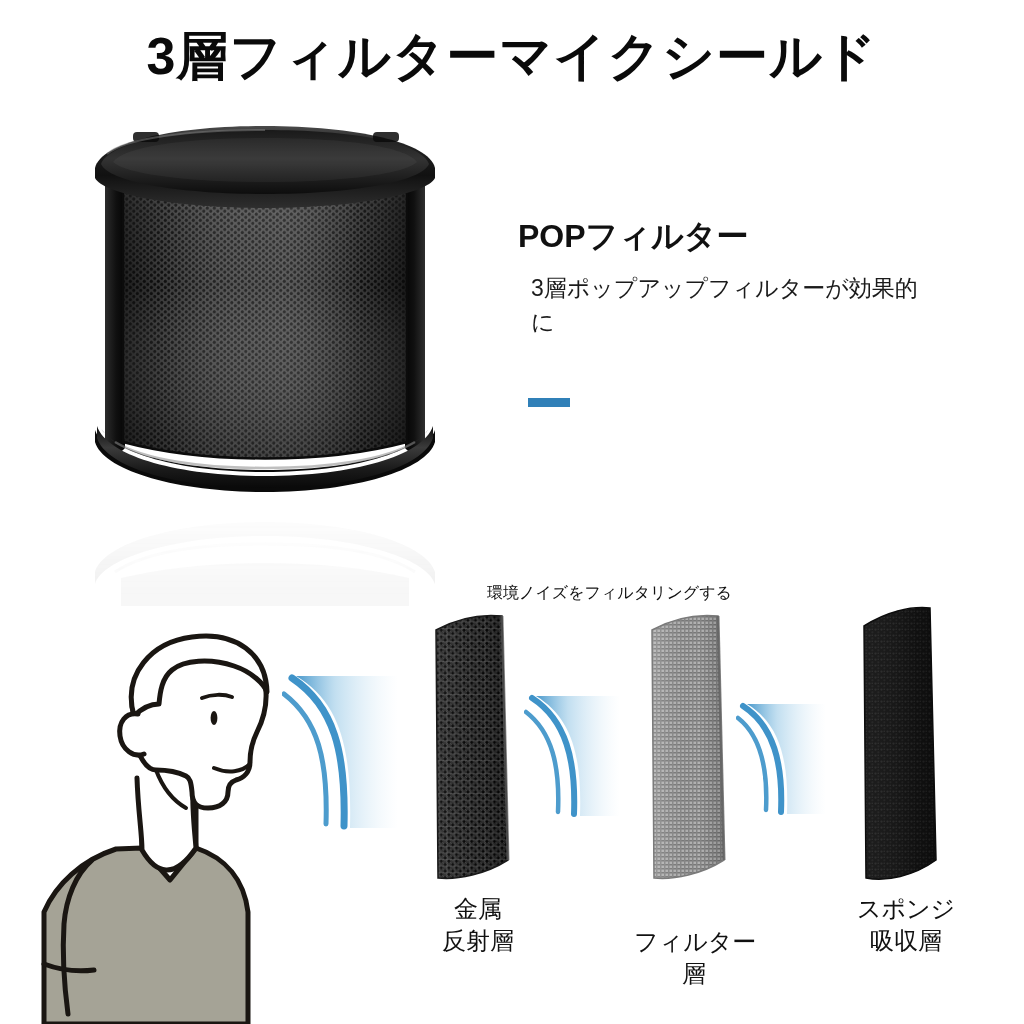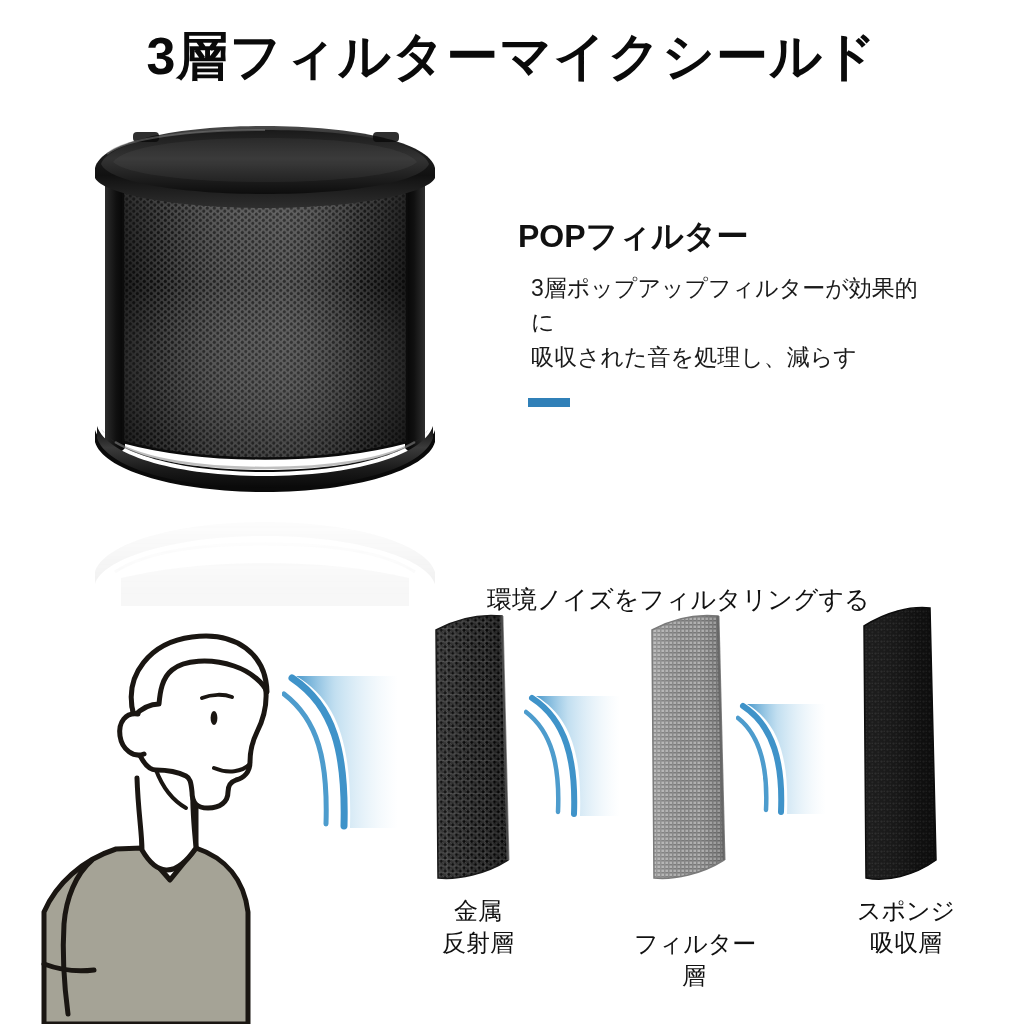--- a/index.html
+++ b/index.html
@@ -36,31 +36,31 @@
   .feature p{
     margin:13px;font-size:23px;font-weight:400;line-height:1.5;color:#1b1b1b;
     letter-spacing:0px;
   }
   .accent-bar{
     position:absolute;left:528px;top:398px;width:42px;height:9px;background:#3080b8;
   }
 
   
   .diagram-caption{
-    position:absolute;left:487px;top:583px;font-size:25px;color:#111;
+    position:absolute;left:487px;top:583px;font-size:16px;color:#111;
     white-space:nowrap;letter-spacing:0px;
   }
 
   
   .layer{position:absolute;}
   .layer-label{
     position:absolute;text-align:center;font-size:24px;line-height:1.35;
     color:#111;white-space:nowrap;
   }
-  .layer-label span{display:block;}
+  .layer-label span{display:block;font-family:Liberation Mono, monospace;}
 
   .waves{position:absolute;}
 
   .person{position:absolute;left:38px;top:612px;width:268px;height:412px;}
 </style>
 </head>
 <body>
 
 <div id="stage">
 
@@ -159,21 +159,21 @@
                L380 34 C372 62 300 84 210 84 C120 84 48 62 40 34 Z" fill="#3a3a3a" opacity=".5"></path>
       <path d="M66 0 C150 -18 270 -18 354 0 L354 28 C270 48 150 48 66 28 Z" fill="#6a6a6a" opacity=".35"></path>
       <path d="M60 34 C90 54 146 62 210 62 C274 62 330 54 360 34" fill="none" stroke="#9a9a9a" stroke-width="3" opacity=".4"></path>
     </svg>
   </div>
 
   <div class="feature">
     <h2>POPフィルター</h2>
     <p>
       <span>3層ポップアップフィルターが効果的に</span><br>
-      <span>吸収された音を処理し、減らす</span><br>
+      <br>
     </p>
   </div>
   <div class="accent-bar"></div>
 
   <div class="diagram-caption">環境ノイズをフィルタリングする</div>
 
   <svg class="person" viewBox="0 0 268 412">
     <g fill="none" stroke="#1a1612" stroke-width="5" stroke-linecap="round" stroke-linejoin="round">
 
       <path d="M78 237 C44 248 18 272 6 300 L6 412 L210 412 L210 300

